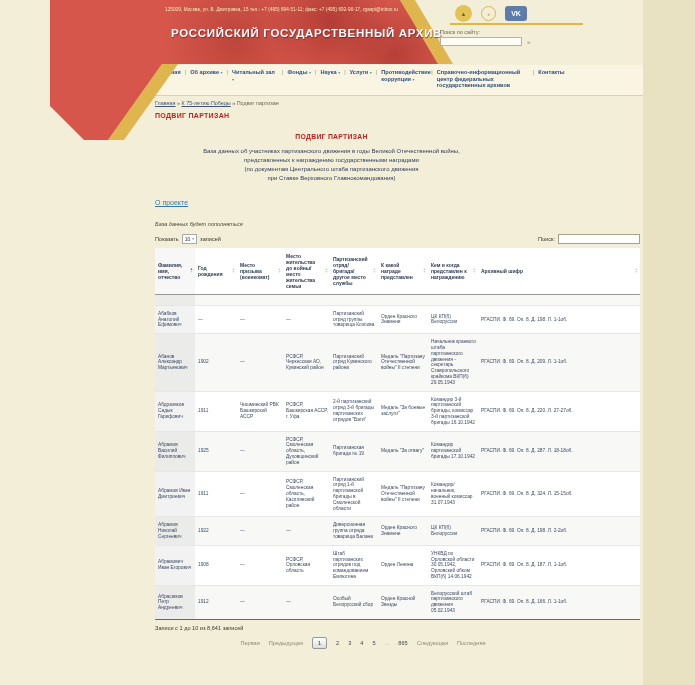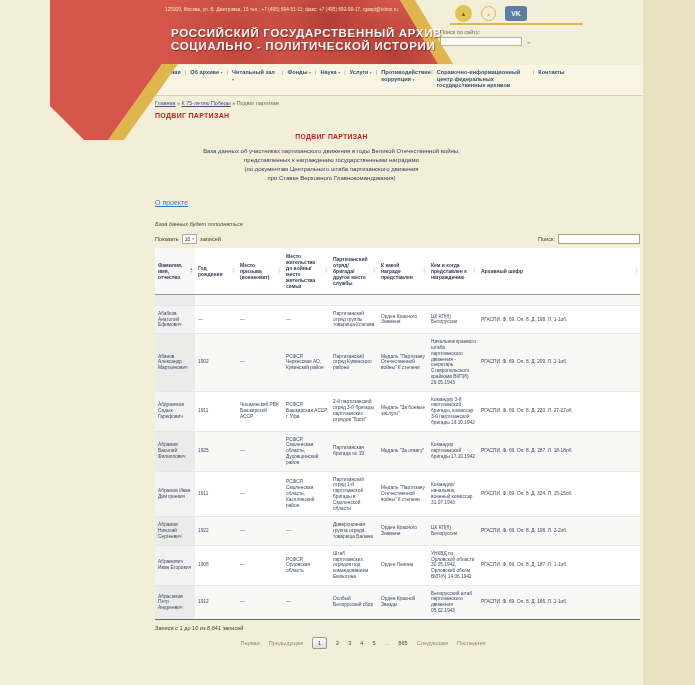--- a/index.html
+++ b/index.html
@@ -117,21 +117,20 @@
 </nav>
 
 <div class="gold-right"></div>
 <div class="gold-wedge"></div>
 <div class="banner">
   <div class="banner-art"></div>
 </div>
 <div class="banner-contact">125009, Москва, ул. Б. Дмитровка, 15 тел.: +7 (495) 694-51-11; факс: +7 (495) 692-90-17, rgaspi@inbox.ru</div>
 <div class="banner-title">
   <div>РОССИЙСКИЙ ГОСУДАРСТВЕННЫЙ АРХИВ</div>
-  <div>СОЦИАЛЬНО - ПОЛИТИЧЕСКОЙ ИСТОРИИ</div>
 </div>
 
 <div class="top-icons">
   <span class="ic-circle">
       <span>▲</span>
     </span>
   <span class="ic-ring">
       <span>●</span>
     </span>
   <span class="ic-vk">VK</span>

